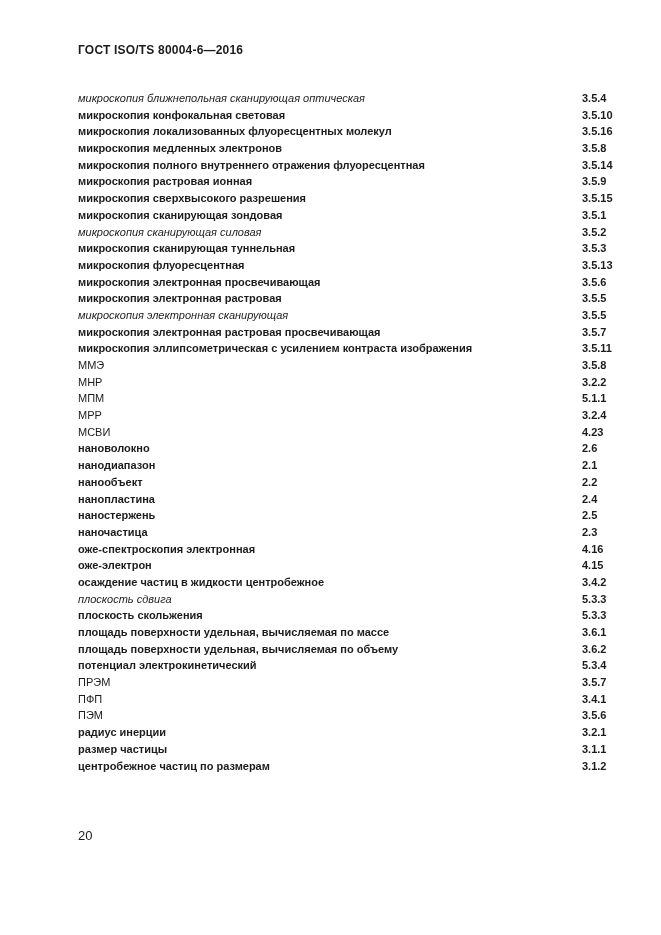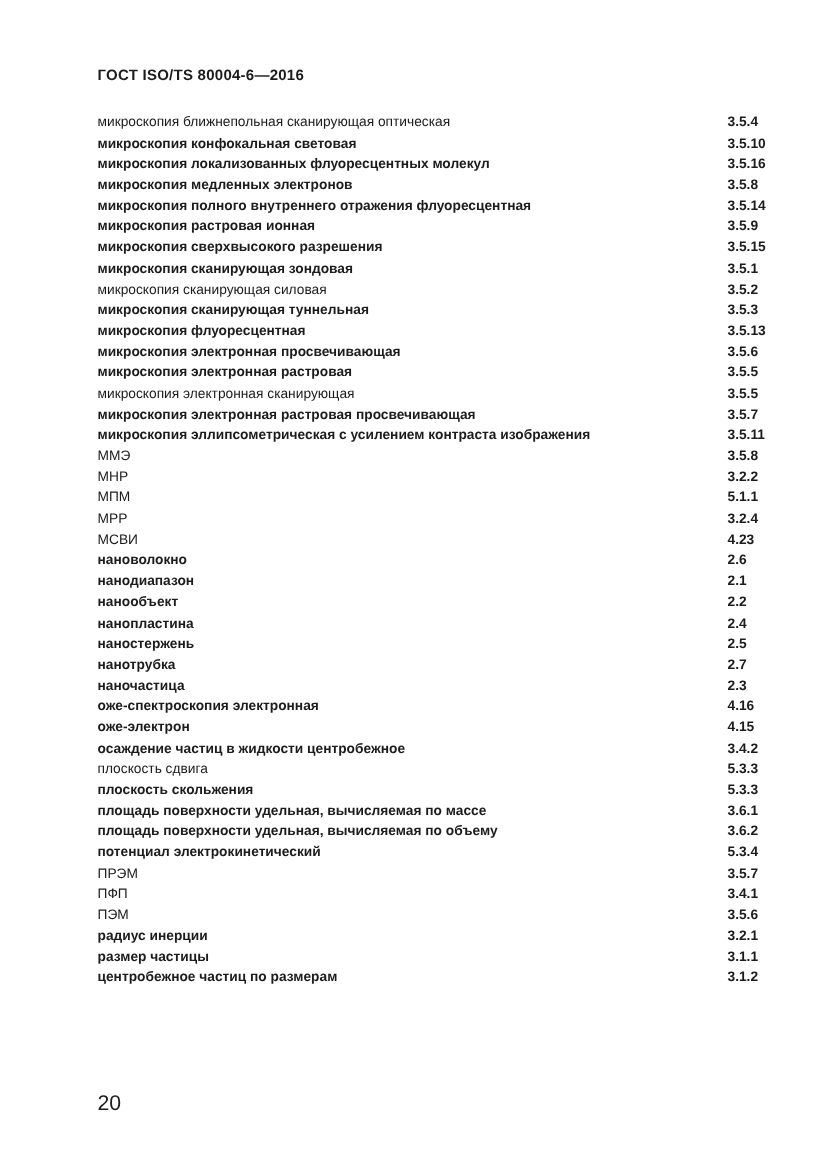--- a/index.html
+++ b/index.html
@@ -11,21 +11,21 @@
     height: 935px;
     background: #ffffff;
     position: relative;
     font-family: "Liberation Sans", sans-serif;
     color: #1c1c1c;
     overflow: hidden;
   }
   .page-header {
     position: absolute;
     left: 78px;
-    top: 53px;
+    top: 43px;
     font-size: 12px;
     font-weight: bold;
     letter-spacing: 0.2px;
     white-space: nowrap;
   }
   .index-list {
     position: absolute;
     left: 78px;
     top: 90px;
     width: 540px;
@@ -36,31 +36,31 @@
     height: 16.7px;
     font-size: 11px;
     line-height: 16.7px;
   }
   .index-row .term {
     width: 504px;
     white-space: nowrap;
     overflow: hidden;
   }
   .index-row .term.bold   { font-weight: bold; }
-  .index-row .term.italic { font-weight: normal; }
+  .index-row .term.italic { font-style: italic; font-weight: normal; }
   .index-row .term.regular{ font-weight: normal; }
   .index-row .ref {
     font-weight: bold;
     white-space: nowrap;
   }
   .page-number {
     position: absolute;
     left: 78px;
-    top: 873px;
-    font-size: 17px;
+    top: 828px;
+    font-size: 13px;
   }
 </style>
 </head>
 <body>
 
 <div class="page-header">ГОСТ ISO/TS 80004-6—2016</div>
 
 <div class="index-list">
     <div class="index-row">
     <span class="term italic">микроскопия ближнепольная сканирующая оптическая</span>
@@ -160,24 +160,20 @@
   </div>
     <div class="index-row">
     <span class="term bold">нанопластина</span>
     <span class="ref">2.4</span>
   </div>
     <div class="index-row">
     <span class="term bold">наностержень</span>
     <span class="ref">2.5</span>
   </div>
     <div class="index-row">
-    <span class="term bold">нанотрубка</span>
-    <span class="ref">2.7</span>
-  </div>
-    <div class="index-row">
     <span class="term bold">наночастица</span>
     <span class="ref">2.3</span>
   </div>
     <div class="index-row">
     <span class="term bold">оже-спектроскопия электронная</span>
     <span class="ref">4.16</span>
   </div>
     <div class="index-row">
     <span class="term bold">оже-электрон</span>
     <span class="ref">4.15</span>

